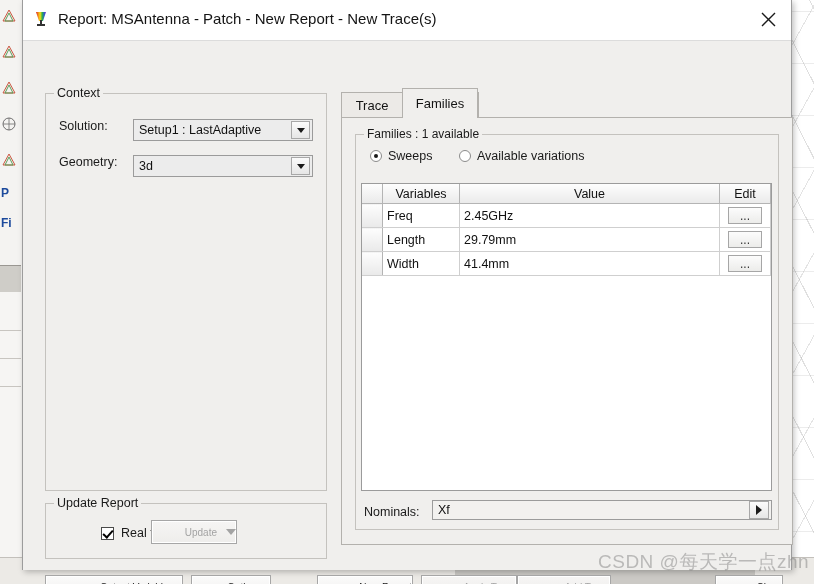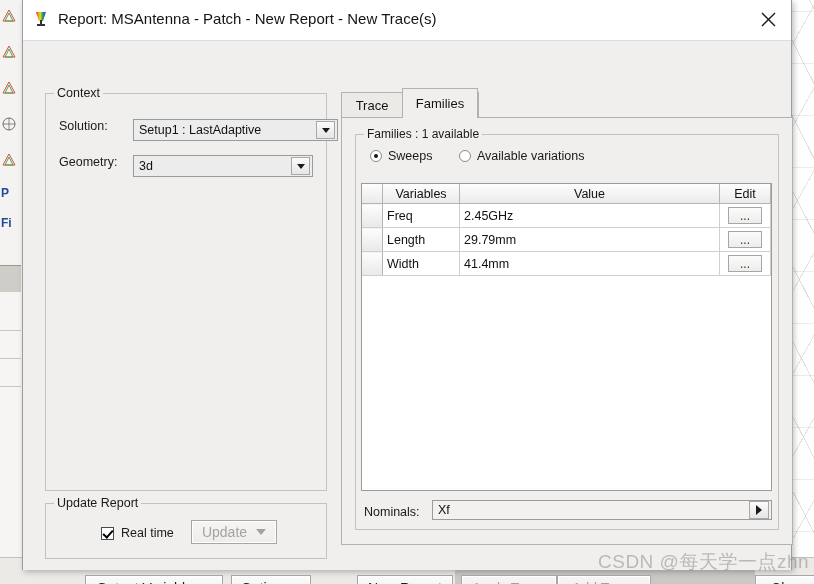--- a/index.html
+++ b/index.html
@@ -252,27 +252,26 @@
   .rd-label { margin-left: 6px; font-size: 12.5px; color: #1a1a1a; white-space: nowrap; }
 
   
   .btn {
     position: absolute;
     background: linear-gradient(#fbfbfb, #eeedeb);
     border: 1px solid #a6a6a6;
     box-sizing: border-box;
     display: flex;
     align-items: center;
-    justify-content: center;
-    font-size: 14px;
+    justify-content: flex-end;
+    font-size: 10px;
     color: #1a1a1a;
     white-space: nowrap;
     cursor: default;
     box-shadow: inset 0 0 0 1px #ffffff;
-    margin-left: 40px;
   }
   .btn.disabled { color: #a3a3a3; background: linear-gradient(#f6f5f4,#eeedeb); }
   .btn.split .splitarrow {
     margin-left: 9px;
     width: 0; height: 0;
     border-left: 5px solid transparent;
     border-right: 5px solid transparent;
     border-top: 6px solid #a3a3a3;
   }
 
@@ -534,21 +533,21 @@
         </svg>
       </div>
     </div>
 
     <div class="body">
 
       <div class="groupbox ctx-box">
         <span class="gb-label">Context</span>
       </div>
       <div class="lbl" style="left:36px; top:78px;">Solution:</div>
-      <div class="combo grey" style="left:110px; top:78px; width:205px;">
+      <div class="combo grey" style="left:110px; top:78px; width:180px;">
         <span class="cval">Setup1 : LastAdaptive</span>
         <span class="carrow">
             <span class="tri-down"></span>
           </span>
       </div>
 
       <div class="lbl" style="left:36px; top:114px;">Geometry:</div>
       <div class="combo grey" style="left:110px; top:114px; width:180px;">
         <span class="cval">3d</span>
         <span class="carrow">

